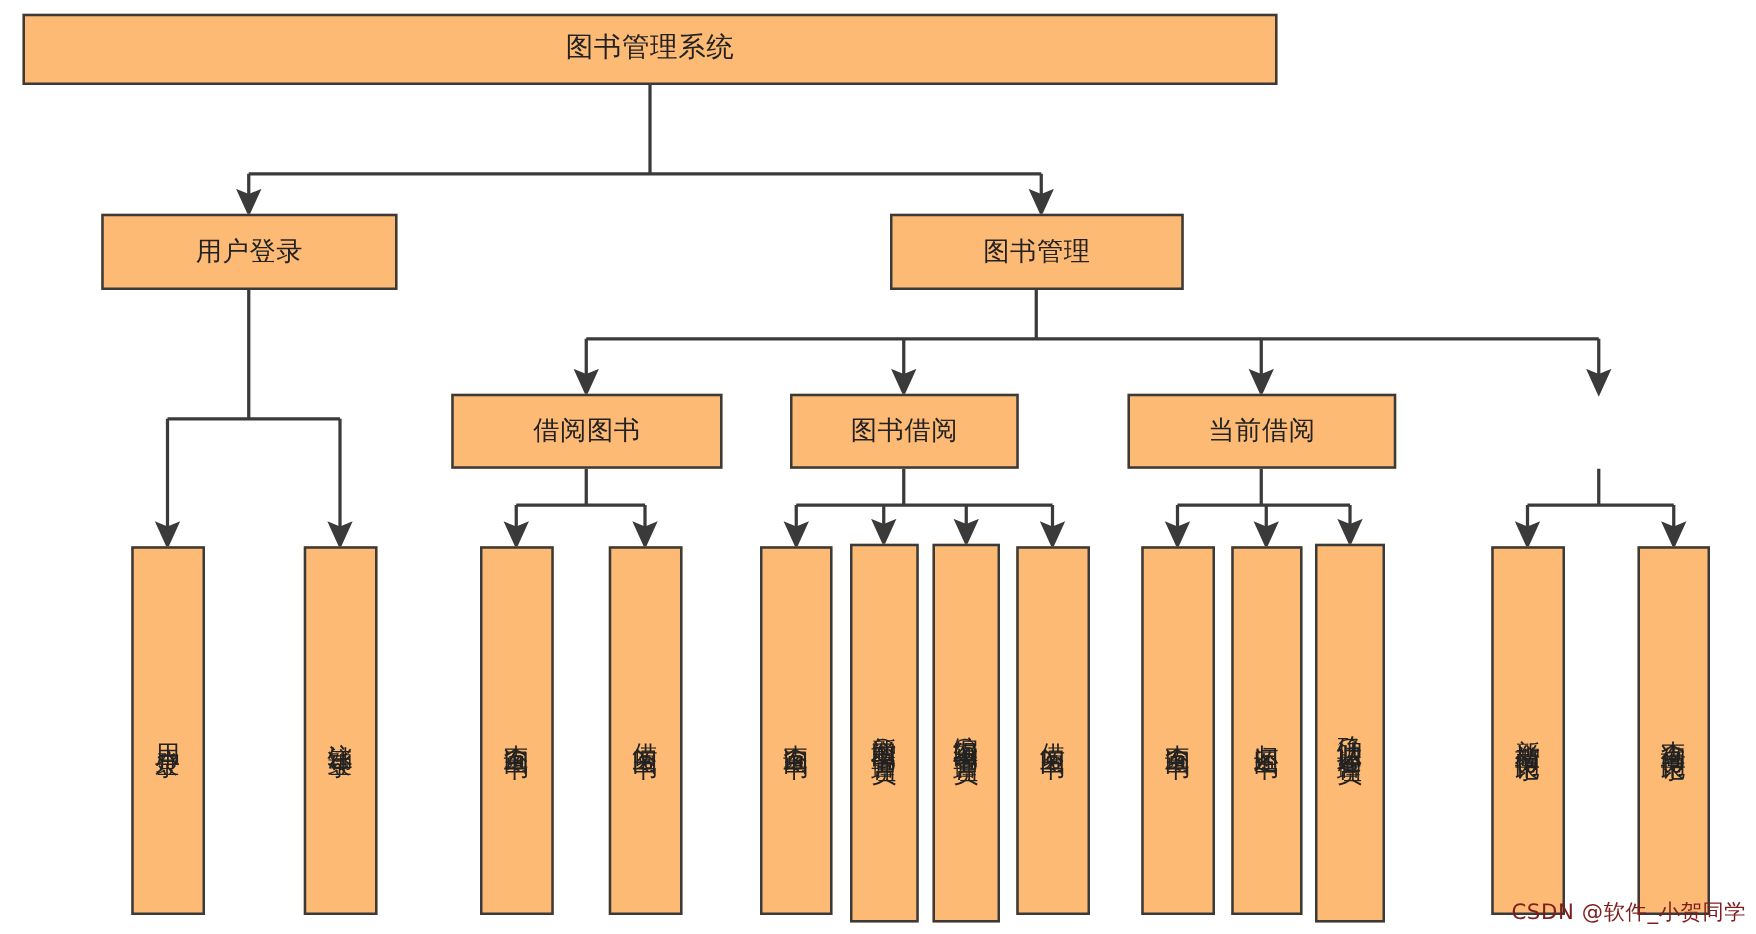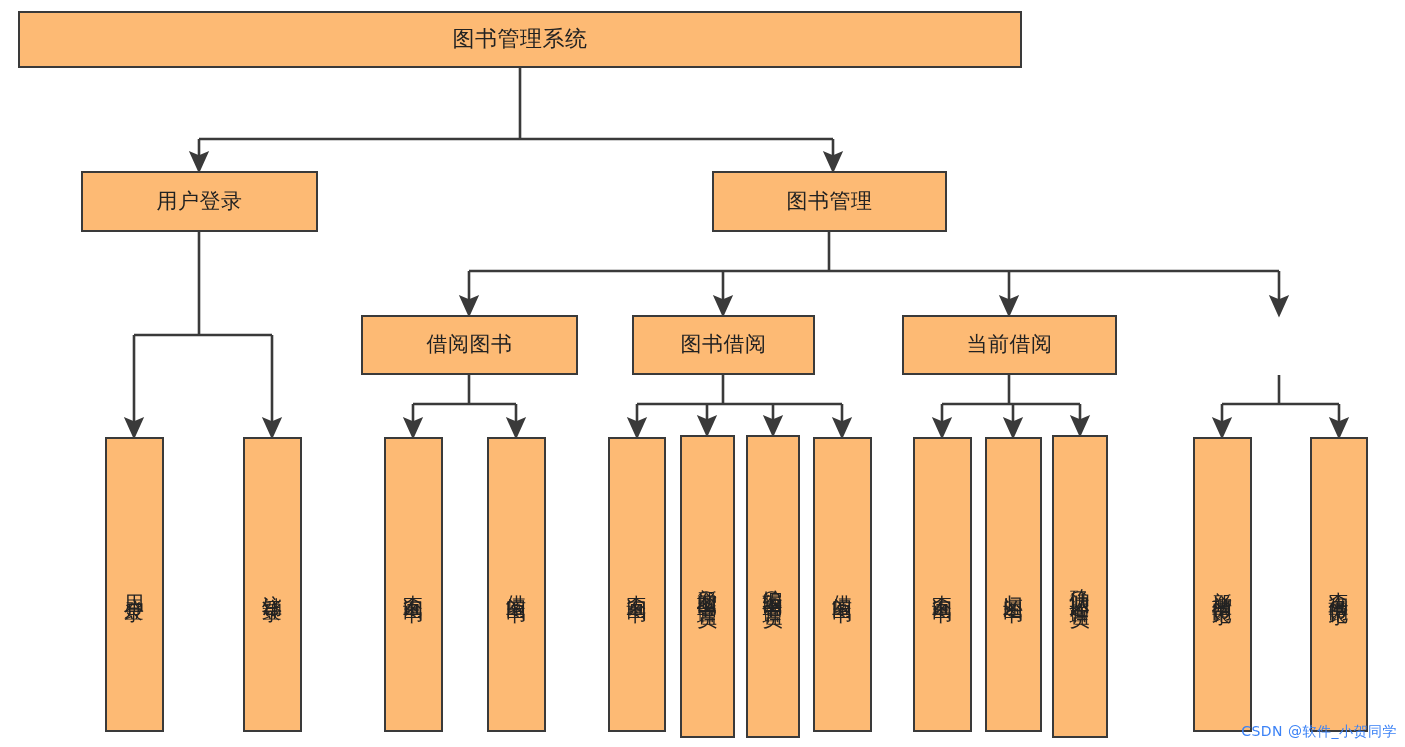--- a/index.html
+++ b/index.html
@@ -47,22 +47,22 @@
     text-orientation: upright;
     font-size: 20px;
     letter-spacing: 3px;
     line-height: 1.1;
   }
   .node.root .node-label { font-size: 22px; }
   #watermark {
     position: absolute;
     right: 8px;
     bottom: 6px;
-    font-size: 14px;
-    color: #3b82f6;
+    font-size: 17px;
+    color: #7f1d1d;
     white-space: nowrap;
     z-index: 3;
     letter-spacing: 0.5px;
   }
 </style>
 </head>
 <body>
 
 <div id="diagram-root">
 

